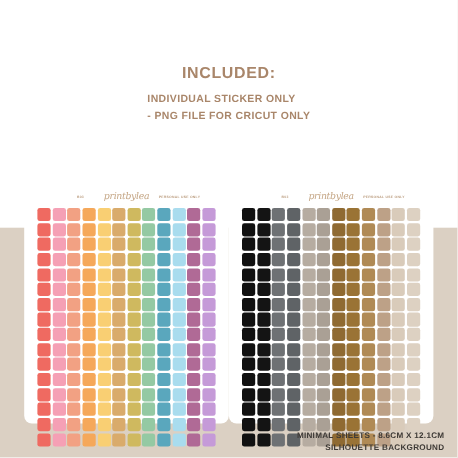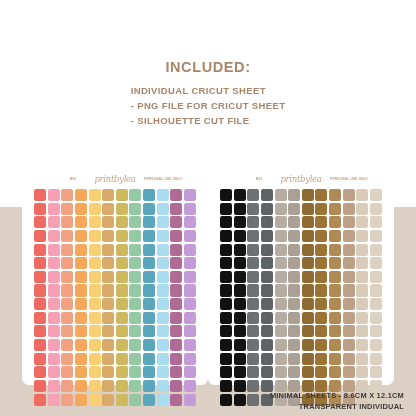--- a/index.html
+++ b/index.html
@@ -158,23 +158,22 @@
 </head>
 <body>
 
 <div id="canvas" style="background: rgb(255, 255, 255);">
 
   <div class="band" style="background: rgb(219, 208, 195);"></div>
 
   <div class="headline" style="color: rgb(169, 134, 106);">
     <div class="title">INCLUDED:</div>
     <div class="bullets">
-      <div>INDIVIDUAL CRICUT SHEET</div>
-      <div>- PNG FILE FOR CRICUT SHEET</div>
-      <div>- SILHOUETTE CUT FILE</div>
+      <div>INDIVIDUAL STICKER ONLY</div>
+      <div>- PNG FILE FOR CRICUT ONLY</div>
     </div>
   </div>
 
 
   <div class="sheet left">
     <div class="sheet-header">
       <span class="sheet-code">B03</span>
       <span class="sheet-logo">printbylea</span>
       <span class="sheet-usage">PERSONAL USE ONLY</span>
     </div>
@@ -571,16 +570,16 @@
         <div class="swatch" style="background: rgb(154, 115, 53);"></div>
         <div class="swatch" style="background: rgb(176, 138, 85);"></div>
         <div class="swatch" style="background: rgb(189, 161, 135);"></div>
         <div class="swatch" style="background: rgb(217, 203, 186);"></div>
         <div class="swatch" style="background: rgb(221, 209, 194);"></div>
       </div>
   </div>
 
   <div class="footer">
     <div>MINIMAL SHEETS - 8.6CM X 12.1CM</div>
-    <div>TRANSPARENT INDIVIDUAL</div>
+    <div>SILHOUETTE BACKGROUND</div>
   </div>
 
 </div>
 
 </body></html>

